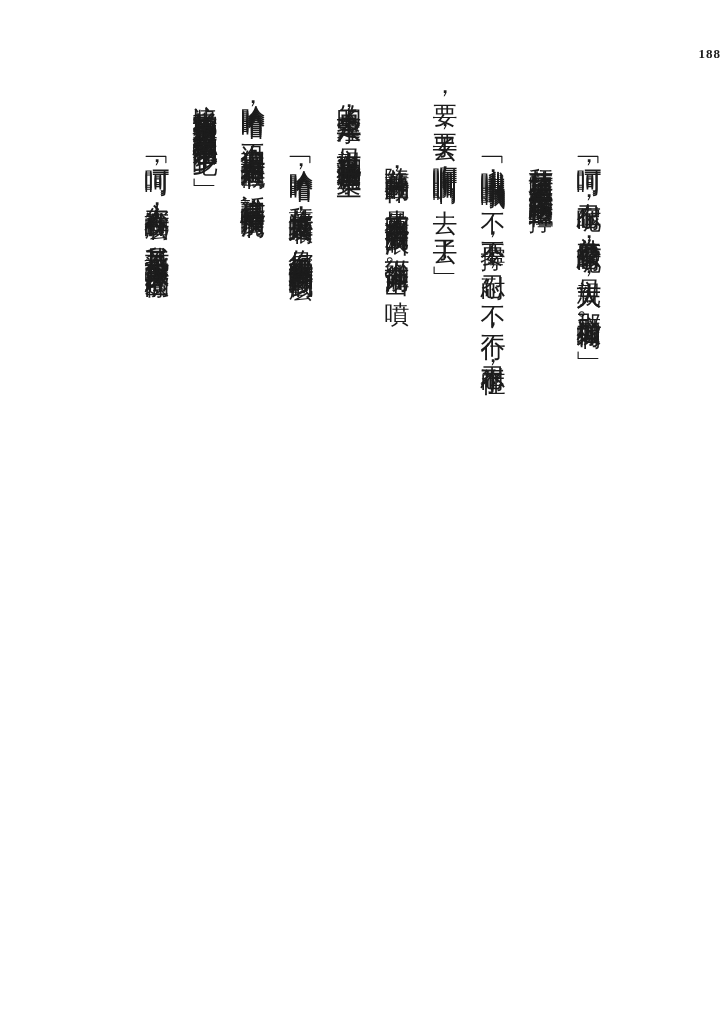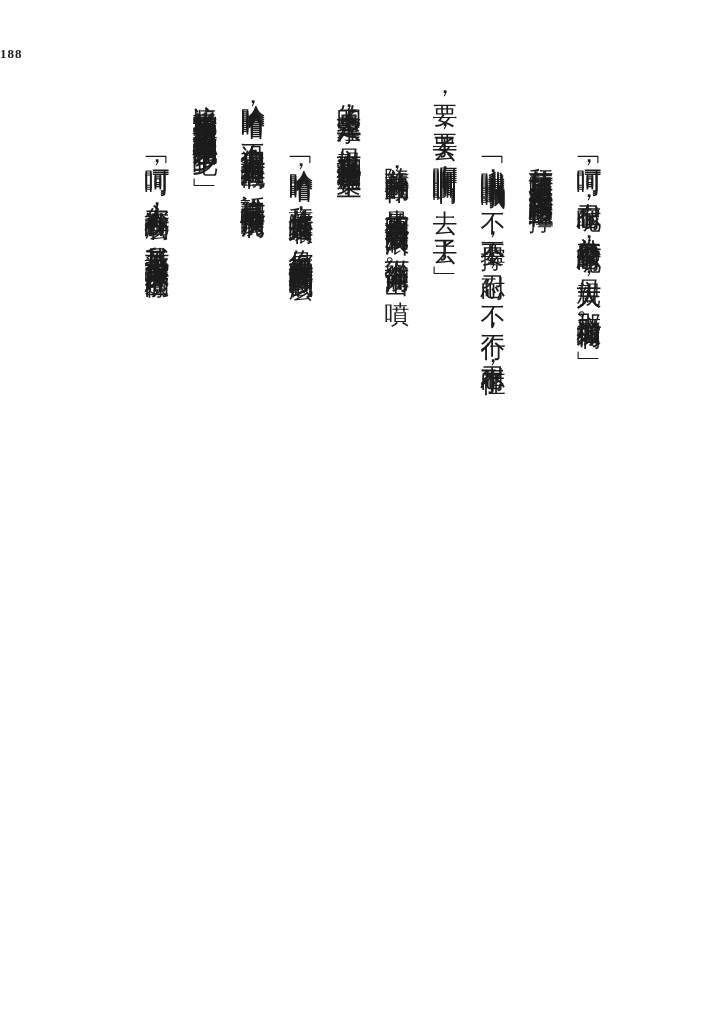--- a/index.html
+++ b/index.html
@@ -17,21 +17,21 @@
   }
   .page {
     position: absolute;
     inset: 0;
   }
   .page-number {
     position: absolute;
     top: 46px;
     left: 0;
     width: 721px;
-    text-align: left;
+    text-align: right;
     font-size: 13px;
     font-weight: bold;
     letter-spacing: 1px;
     color: #1c1c1c;
   }
   .text-columns {
     position: absolute;
     inset: 0;
   }
   .text-column {

